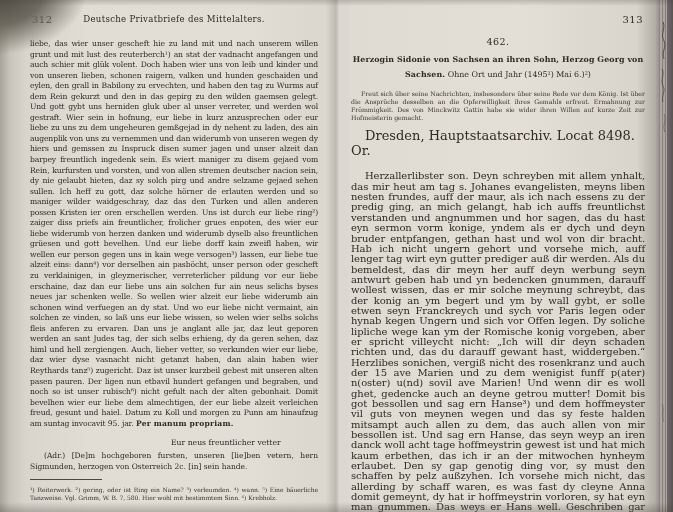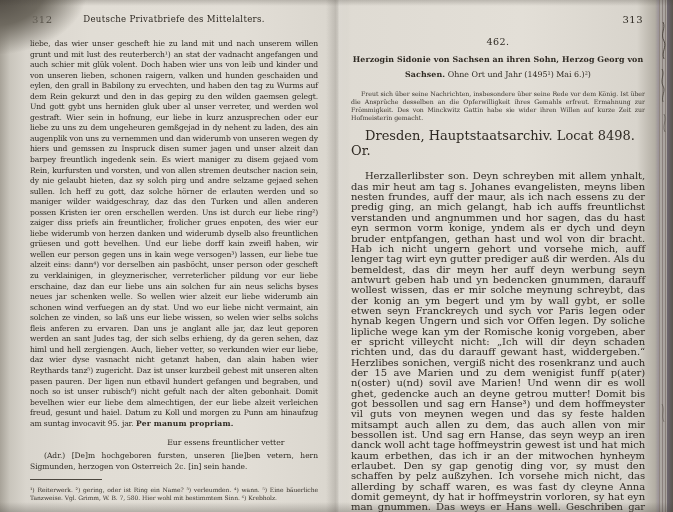--- a/index.html
+++ b/index.html
@@ -58,21 +58,21 @@
 <div class="scan">
 
   <div class="page page-left">
     <div class="content content-left">
       <div class="page-head">
         <span class="page-num left">312</span>
         <span class="running-title">Deutsche Privatbriefe des Mittelalters.</span>
       </div>
       <p class="body-text"><span>liebe, das wier unser gescheft hie zu land mit und nach unserem willen grunt und mit lust des reuterberch¹) an stat der vadnacht angefangen und auch schier mit glük volent. Doch haben wier uns von leib und kinder und von unseren lieben, schonen raigern, valken und hunden geschaiden und eylen, den grall in Babilony zu ervechten, und haben den tag zu Wurms auf dem Rein gekurzt und den in das gepirg zu den wilden gaemsen gelegt. Und gott gybt uns herniden gluk uber al unser verreter, und werden wol gestraft. Wier sein in hofnung, eur liebe in kurz anzusprechen oder eur liebe zu uns zu dem ungeheuren gemßgejad in dy nehent zu laden, des ain augenplik von uns zu vernemmen und dan widerumb von unseren wegen dy hiers und gemssen zu Inspruck disen sumer jagen und unser alzeit dan barpey freuntlich ingedenk sein. Es wiert maniger zu disem gejaed vom Rein, kurfursten und vorsten, und von allen stremen deutscher nacion sein, dy nie gelaubt hieten, daz sy solch pirg und andre selzame gejaed sehen sullen. Ich heff zu gott, daz solche hörner de erlauten werden und so maniger wilder waidgeschray, daz das den Turken und allen anderen possen Kristen ier oren erschellen werden. Uns ist durch eur liebe ring²) zaiger diss priefs ain freuntlicher, frolicher grues enpoten, des wier eur liebe widerumb von herzen danken und widerumb dyselb also freuntlichen grüesen und gott bevelhen. Und eur liebe dorff kain zweifl haben, wir wellen eur person gegen uns in kain wege versogen³) lassen, eur liebe tue alzeit eins: dann⁴) vor derselben ain pasböcht, unser person oder gescheft zu verklainigen, in gleyznerischer, verreterlicher pildung vor eur liebe erschaine, daz dan eur liebe uns ain solchen fur ain neus selichs byses neues jar schenken welle. So wellen wier alzeit eur liebe widerumb ain schonen wind verfuegen an dy stat. Und wo eur liebe nicht vermaint, ain solchen ze vinden, so laß uns eur liebe wissen, so welen wier selbs solchs fleis anferen zu ervaren. Dan uns je anglant alle jar, daz leut geporen werden an sant Judes tag, der sich selbs erhieng, dy da geren sehen, daz himl und hell zergiengen. Auch, lieber vetter, so verkunden wier eur liebe, daz wier dyse vasnacht nicht getanzt haben, dan alain haben wier Reythards tanz⁵) zugericht. Daz ist unser kurzbeil gebest mit unseren alten pasen pauren. Der ligen nun etbavil hundert gefangen und begraben, und noch so ist unser rubisch⁶) nicht gefult nach der alten gebonhait. Domit bevelhen wier eur liebe dem almechtigen, der eur liebe alzeit verleichen freud, gesunt und haiel. Datum zu Koll und morgen zu Punn am hinaufzug am suntag invocavit 95. jar. </span><span class="bold">Per manum propriam.</span></p>
       <div class="sig">
-        <div>Eur essens freuntlicher vetter</div>
+        <div>Eur neus freuntlicher vetter</div>
       </div>
       <p class="address">(Adr.) [De]m hochgeboren fursten, unseren [lie]ben vetern, hern Sigmunden, herzogen von Osterreich 2c. [in] sein hande.</p>
       <hr class="fn-rule">
       <p class="footnotes">¹) Reiterwerk. ²) gering, oder ist Ring ein Name? ³) verleumden. ⁴) wann. ⁵) Eine bäuerliche Tanzweise. Vgl. Grimm, W. B. 7, 580. Hier wohl mit bestimmtem Sinn. ⁶) Krebholz.</p>
     </div>
   </div>
 
   <div class="page page-right">
     <div class="content content-right">
       <div class="page-head">

